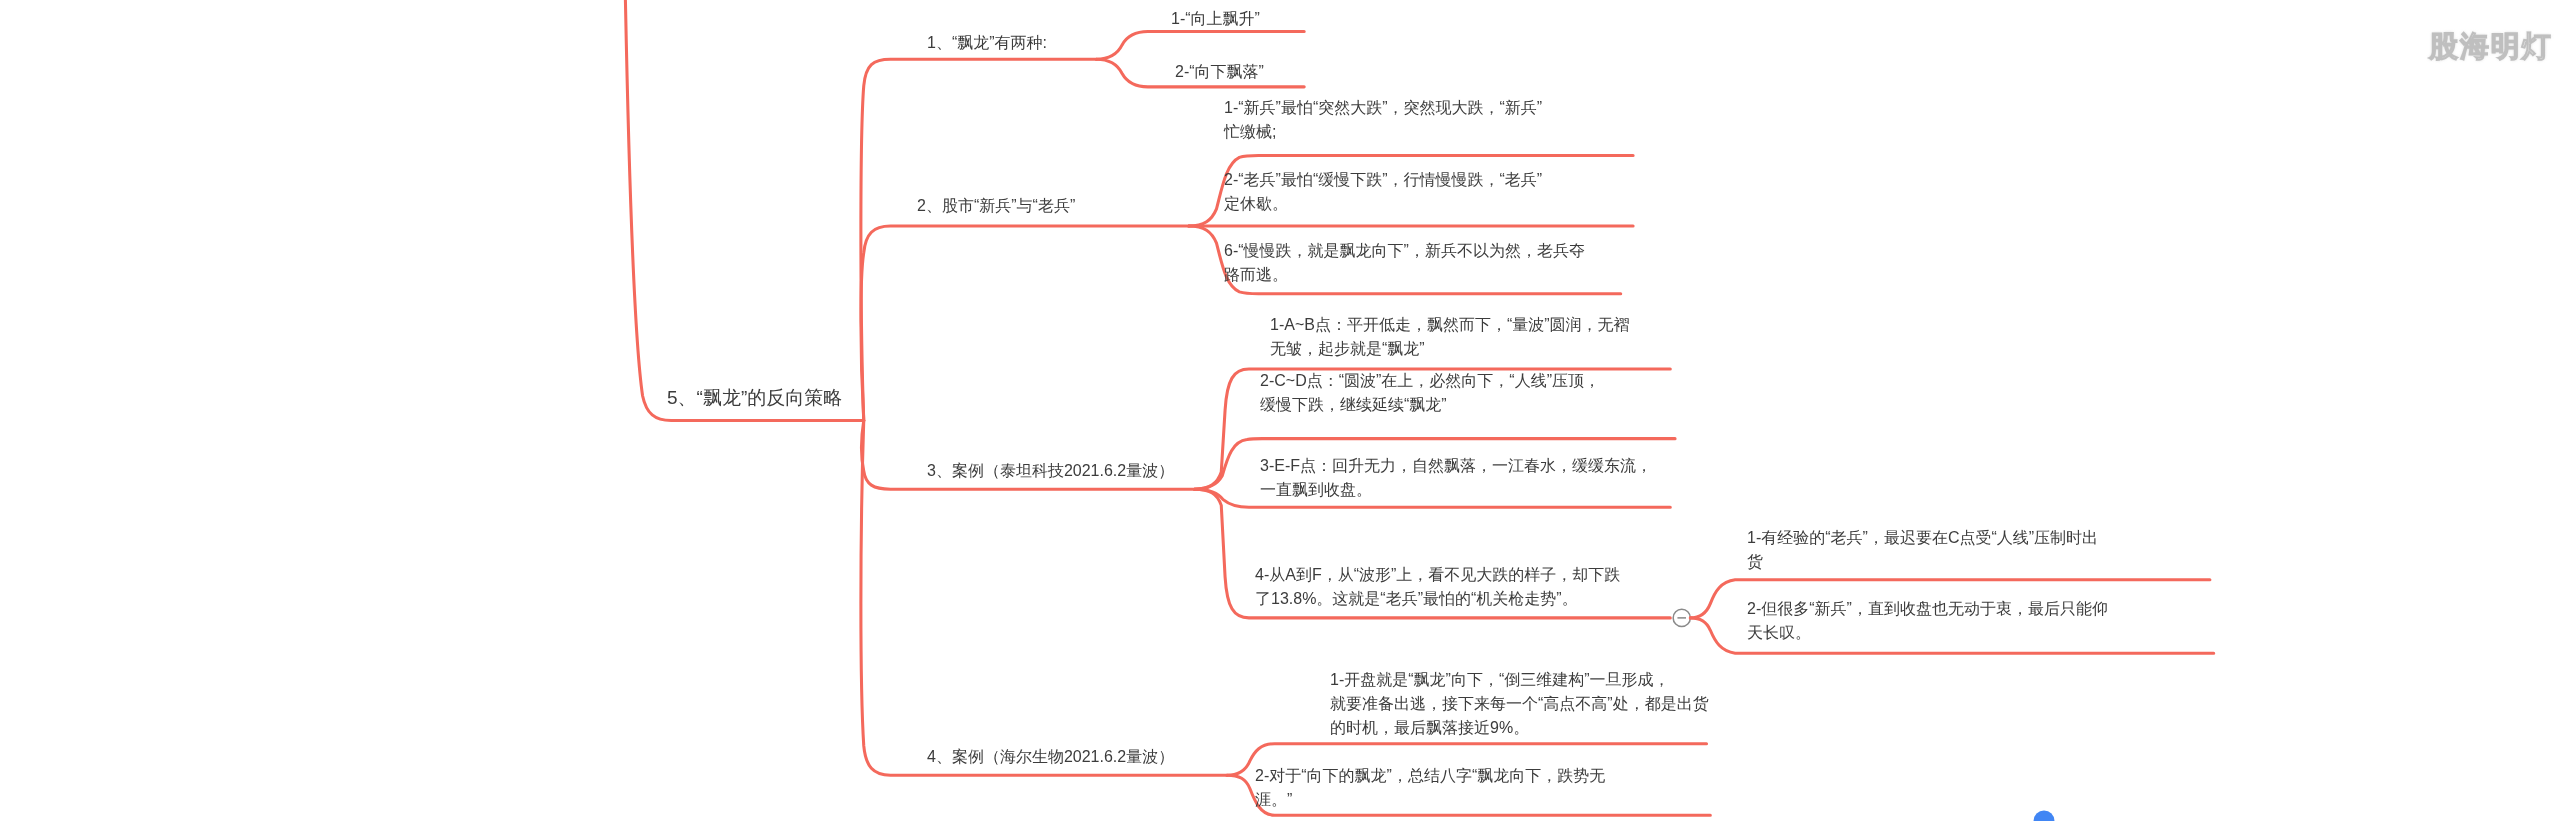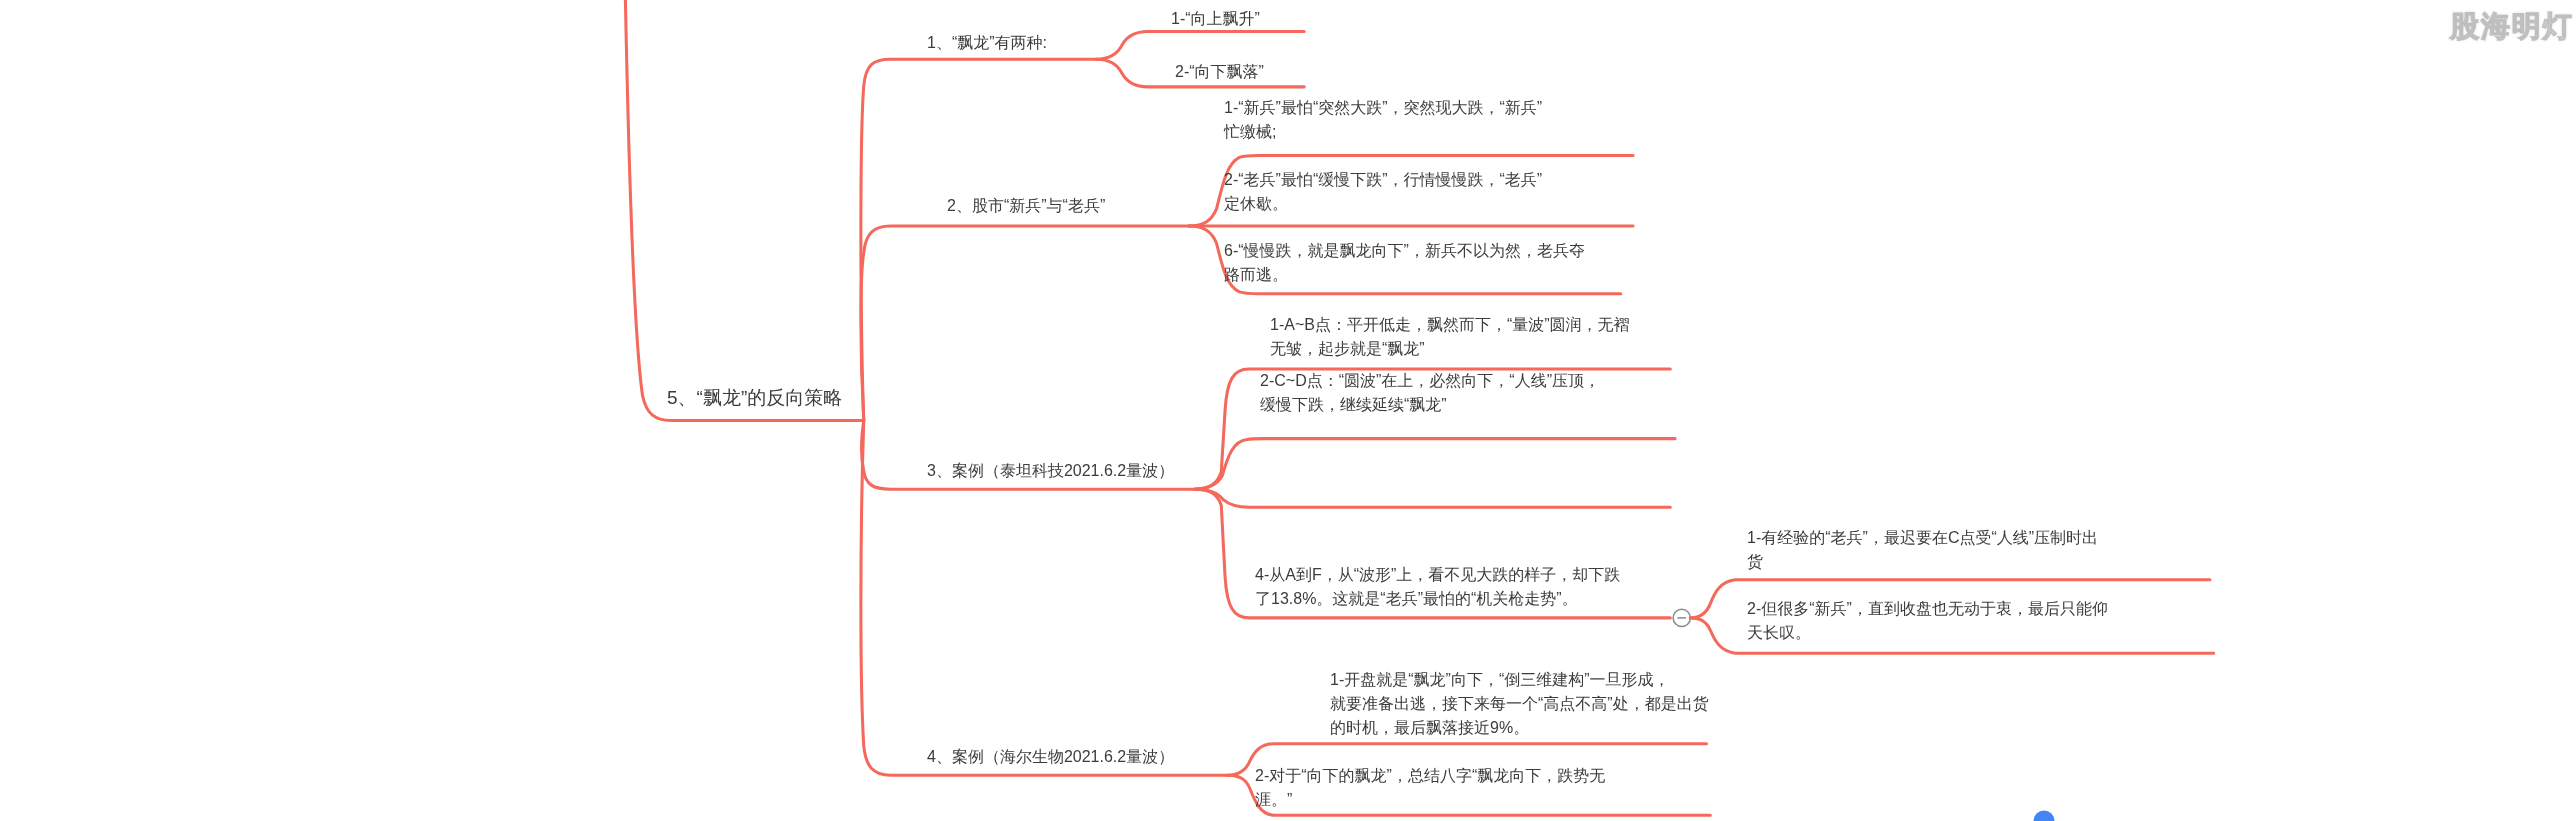--- a/index.html
+++ b/index.html
@@ -11,25 +11,24 @@
   #canvas{position:absolute;left:0;top:0;width:2576px;height:822px;}
   svg.lines{position:absolute;left:0;top:0;}
   svg.lines path{fill:none;stroke:#f4695c;stroke-width:3.2;stroke-linecap:round;}
   .topic{
     position:absolute;color:#3c3c3c;white-space:pre;
     font-size:16px;line-height:24px;
   }
   .lvl-root{font-size:19px;line-height:25px;}
   .lvl-branch{font-size:16px;line-height:24px;}
   .watermark{
-    position:absolute;left:2429px;top:7px;
+    position:absolute;left:2429px;top:27px;
     font-size:29px;font-weight:bold;letter-spacing:1.9px;
     color:#fdfdfd;-webkit-text-stroke:1.1px #bfbfbf;
     text-shadow:0 0 2.9px rgba(160,160,160,.55);
-    margin-left:21px;
   }
 </style>
 </head>
 <body>
 
 <div id="canvas">
 
   <svg class="lines" width="2576" height="822" viewBox="0 0 2702 862">
 
     <path d="M 656,0 C 660,200 666,360 674,415 C 678,434 687,441 704,441 L 906,441"></path>
@@ -61,33 +60,35 @@
 
     <circle cx="2144" cy="861" r="11" fill="#4186f4"></circle>
   </svg>
 
   <div class="topic lvl-root" style="left:667px;top:385px;">5、“飘龙”的反向策略</div>
 
   <div class="topic lvl-branch" style="left:927px;top:31px;">1、“飘龙”有两种:</div>
   <div class="topic" style="left:1171px;top:6.7px;">1-“向上飘升”</div>
   <div class="topic" style="left:1175px;top:60px;">2-“向下飘落”</div>
 
-  <div class="topic lvl-branch" style="left:947px;top:194px;text-align:right;">2、股市“新兵”与“老兵”</div>
+  <div class="topic lvl-branch" style="left:917px;top:194px;text-align:right;">2、股市“新兵”与“老兵”</div>
   <div class="topic" style="left:1224px;top:96px;">1-“新兵”最怕“突然大跌”，突然现大跌，“新兵”
 忙缴械;</div>
   <div class="topic" style="left:1224px;top:168px;">2-“老兵”最怕“缓慢下跌”，行情慢慢跌，“老兵”
 定休歇。</div>
   <div class="topic" style="left:1224px;top:239px;">6-“慢慢跌，就是飘龙向下”，新兵不以为然，老兵夺
 路而逃。</div>
 
   <div class="topic lvl-branch" style="left:927px;top:459px;">3、案例（泰坦科技2021.6.2量波）</div>
   <div class="topic" style="left:1270px;top:313px;">1-A~B点：平开低走，飘然而下，“量波”圆润，无褶
 无皱，起步就是“飘龙”</div>
   <div class="topic" style="left:1260px;top:369px;">2-C~D点：“圆波”在上，必然向下，“人线”压顶，
 缓慢下跌，继续延续“飘龙”</div>
+  <div class="topic" style="left:1260px;top:454px;">3-E-F点：回升无力，自然飘落，一江春水，缓缓东流，
+一直飘到收盘。</div>
   <div class="topic" style="left:1255px;top:563px;">4-从A到F，从“波形”上，看不见大跌的样子，却下跌
 了13.8%。这就是“老兵”最怕的“机关枪走势”。</div>
   <div class="topic" style="left:1747px;top:526px;">1-有经验的“老兵”，最迟要在C点受“人线”压制时出
 货</div>
   <div class="topic" style="left:1747px;top:597px;">2-但很多“新兵”，直到收盘也无动于衷，最后只能仰
 天长叹。</div>
 
   <div class="topic lvl-branch" style="left:927px;top:745px;">4、案例（海尔生物2021.6.2量波）</div>
   <div class="topic" style="left:1330px;top:668px;">1-开盘就是“飘龙”向下，“倒三维建构”一旦形成，
 就要准备出逃，接下来每一个“高点不高”处，都是出货

